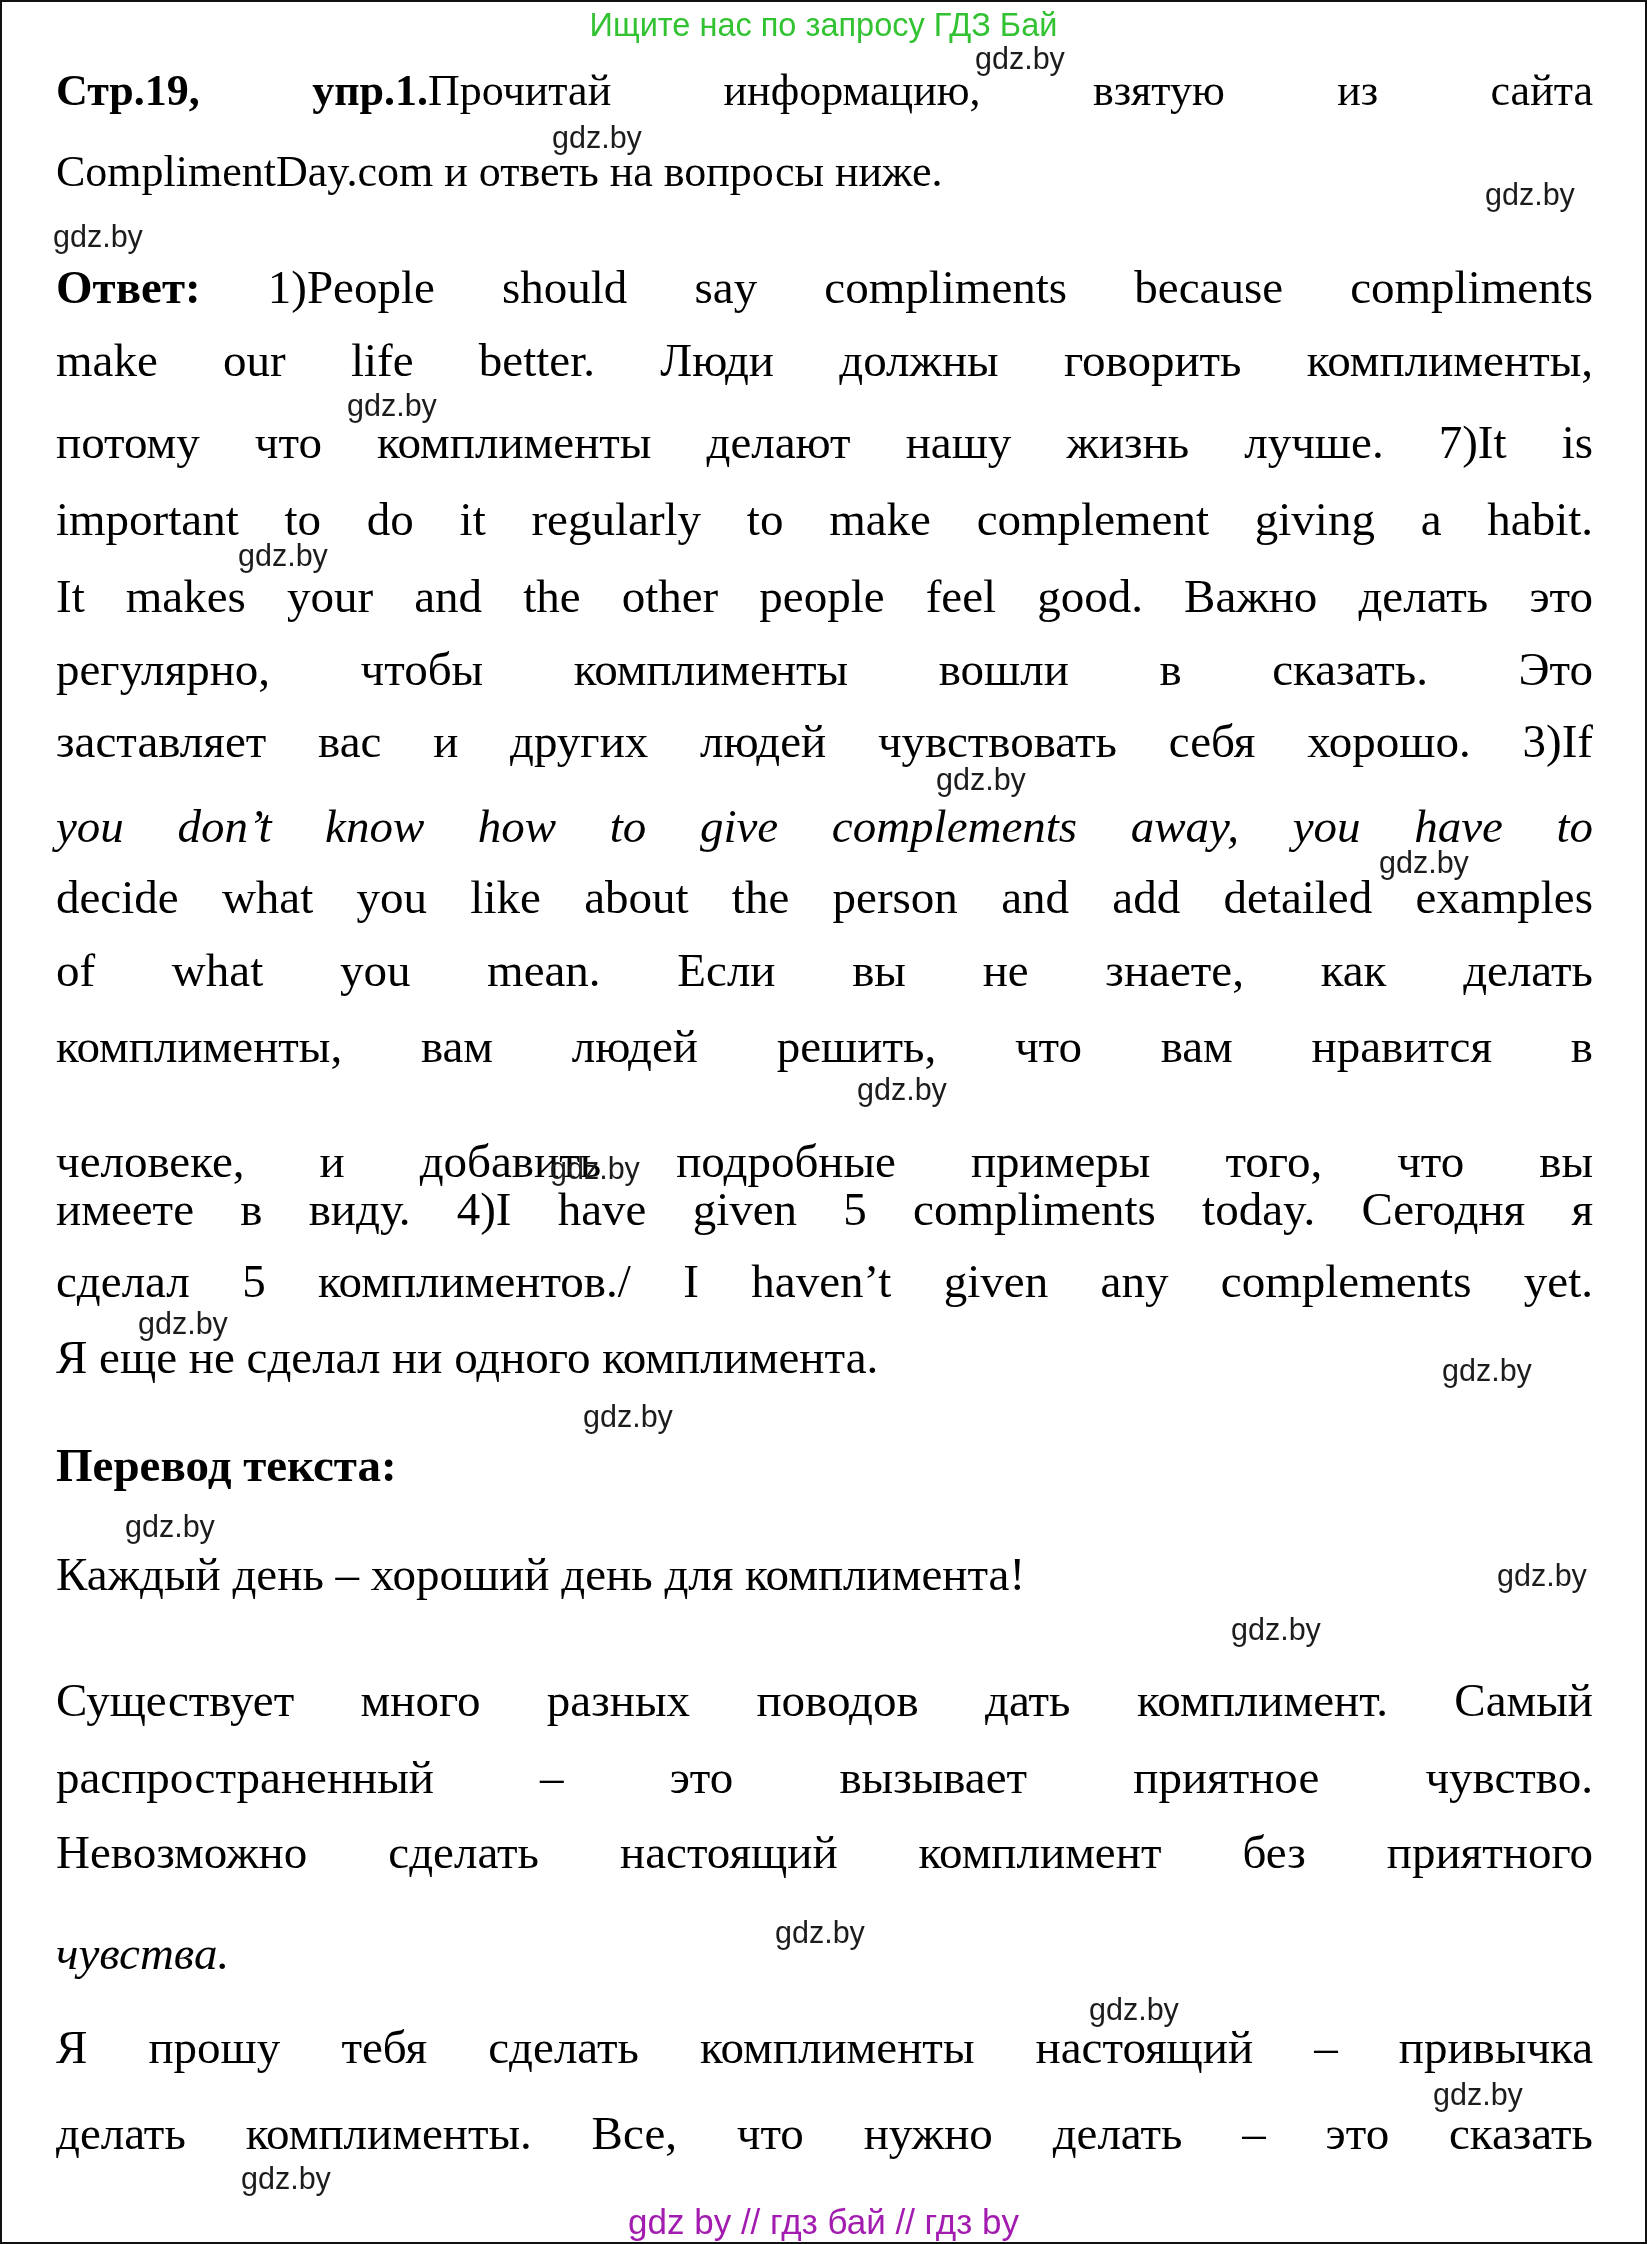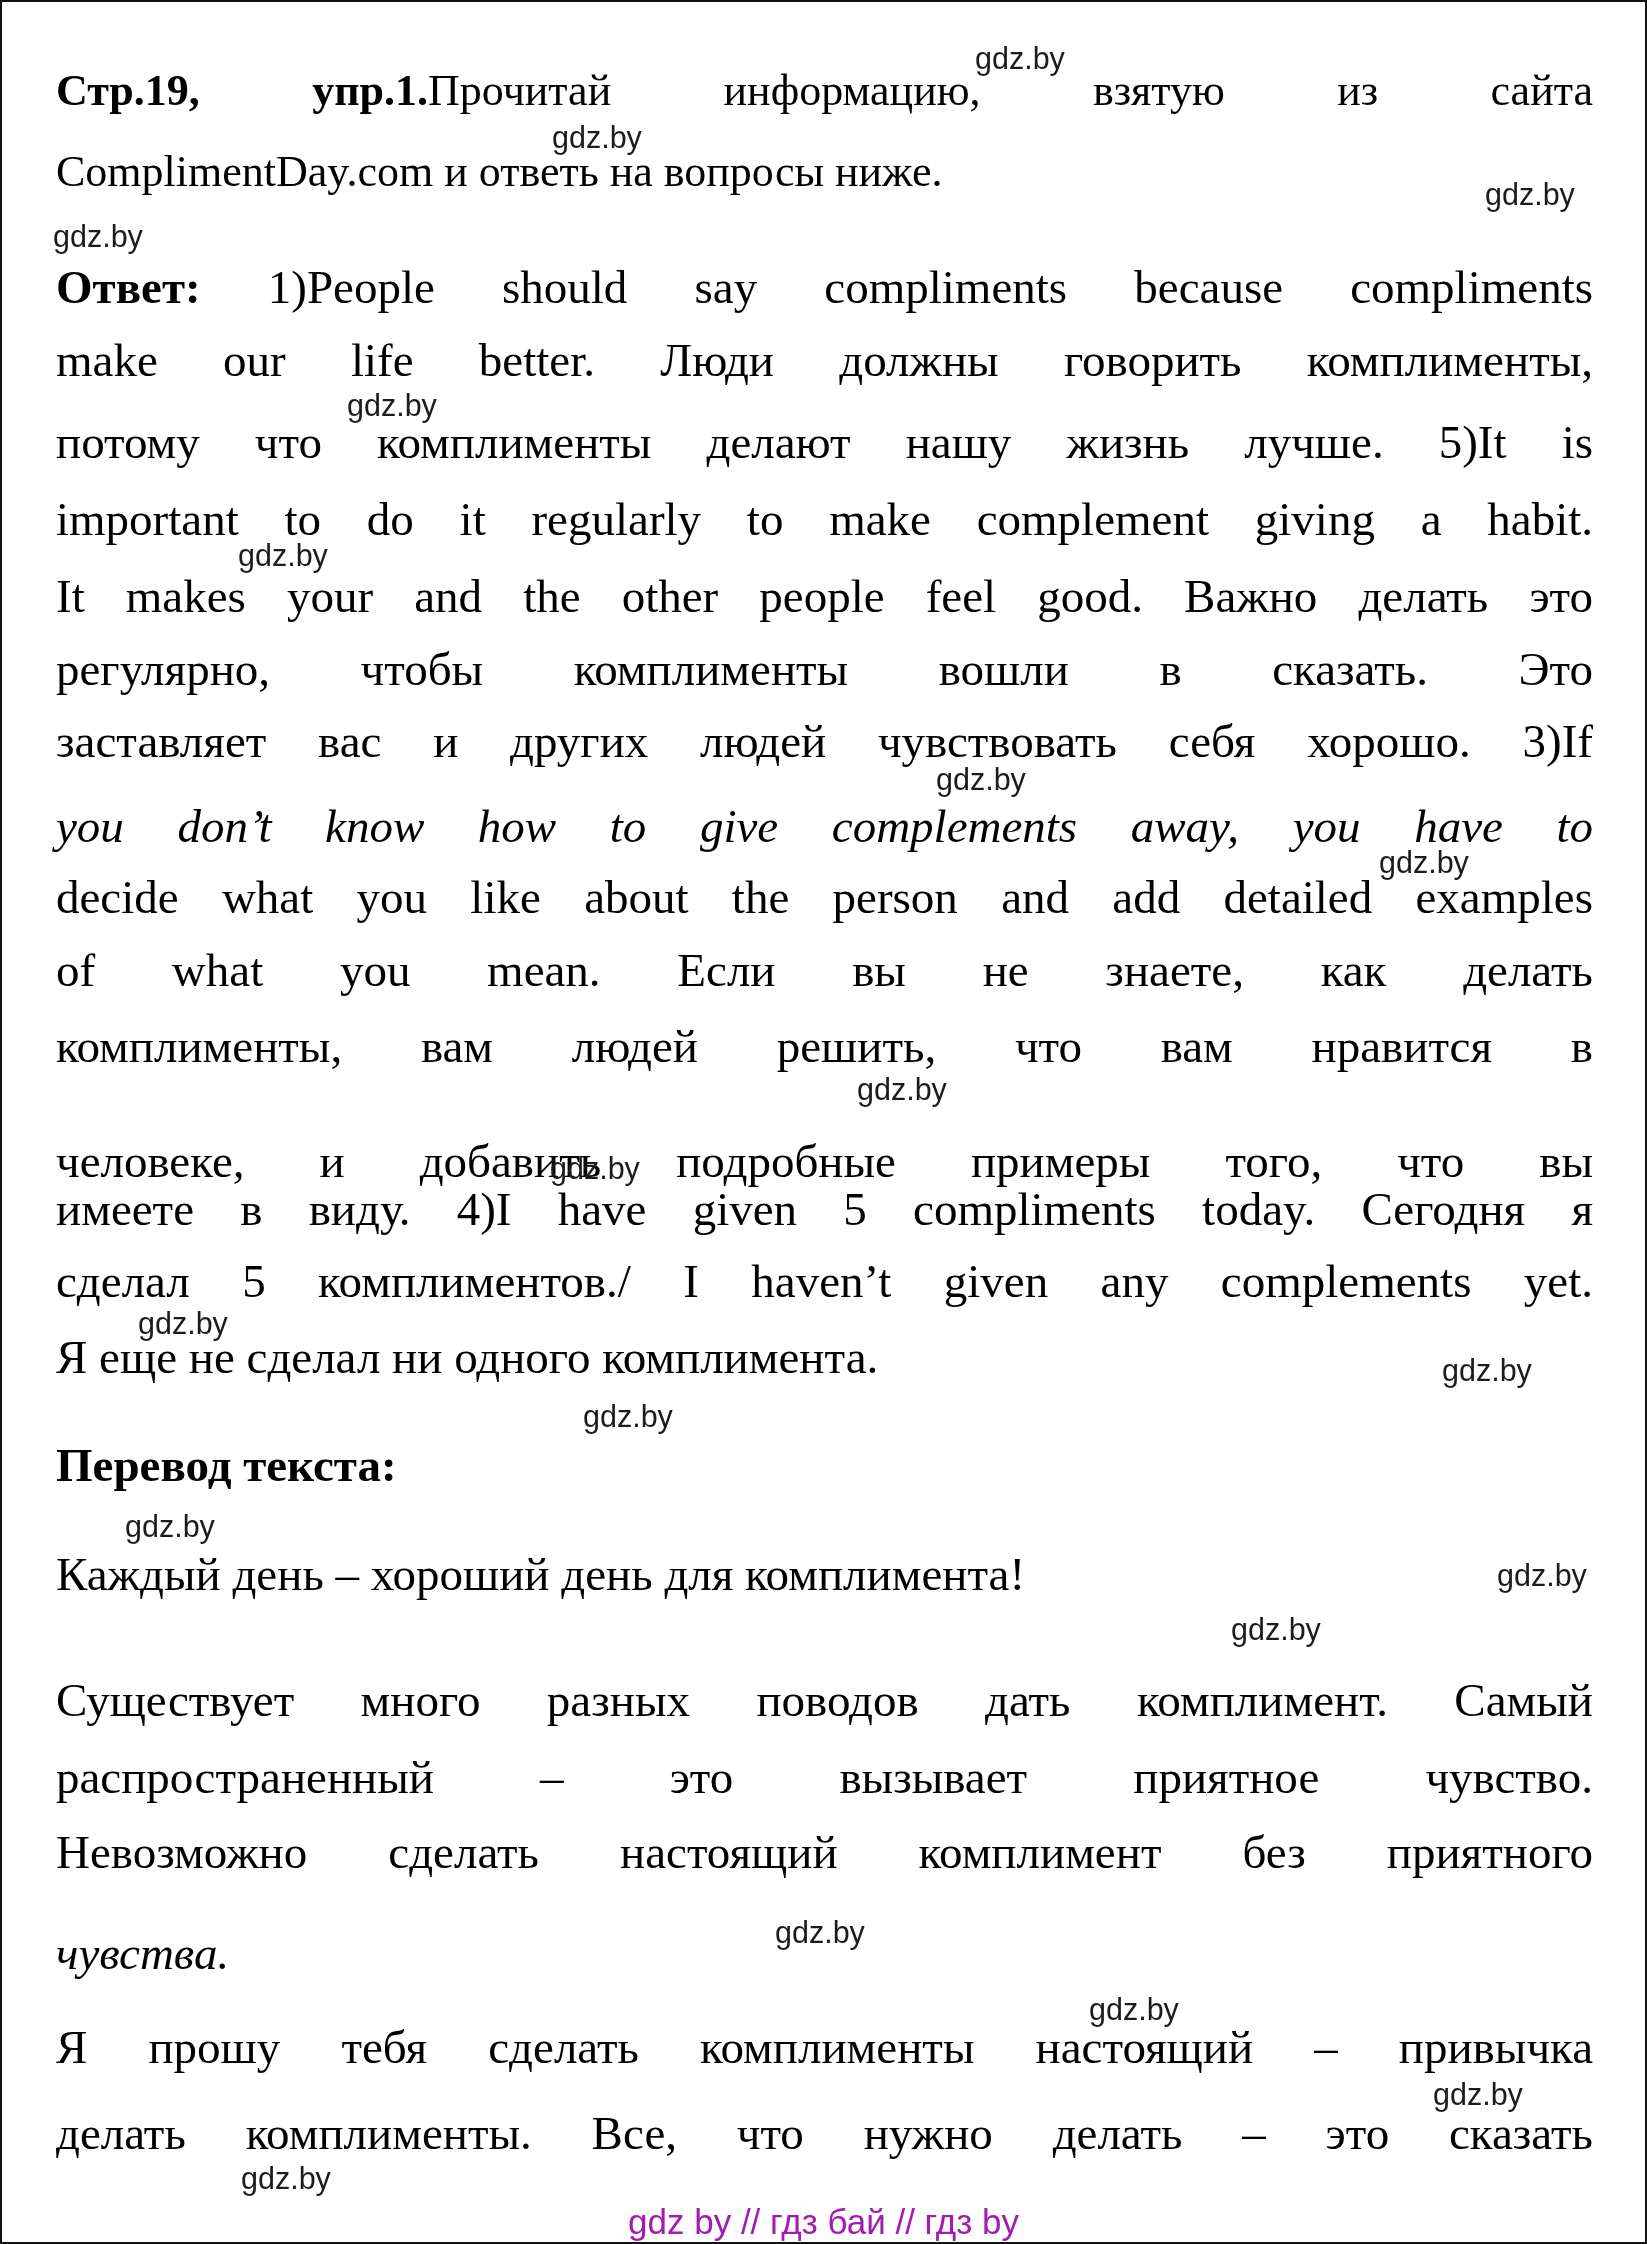--- a/index.html
+++ b/index.html
@@ -38,27 +38,28 @@
     position:absolute;top:2201px;left:0;width:100%;
     text-align:center;
     font-family:"Liberation Sans","DejaVu Sans",sans-serif;
     font-size:35px;line-height:1.1;
   }
 </style>
 </head>
 <body>
 
 <div id="page">
+  <div class="banner" style="color: rgb(50, 194, 50);">Ищите нас по запросу ГДЗ Бай</div>
 
   <div>
       <div class="line heading justify" style="top: 63px;"><b>Стр.19, упр.1.</b>Прочитай информацию, взятую из сайта</div>
       <div class="line heading" style="top: 144px;">ComplimentDay.com и ответь на вопросы ниже.</div>
       <div class="line justify" style="top: 258px;"><b>Ответ:</b> 1)People should say compliments because compliments</div>
       <div class="line justify" style="top: 331px;">make our life better. Люди должны говорить комплименты,</div>
-      <div class="line justify" style="top: 413px;">потому что комплименты делают нашу жизнь лучше. 5)It is</div>
+      <div class="line justify" style="top: 413px;">потому что комплименты делают нашу жизнь лучше. 7)It is</div>
       <div class="line justify" style="top: 490px;">important to do it regularly to make complement giving a habit.</div>
       <div class="line justify" style="top: 567px;">It makes your and the other people feel good. Важно делать это</div>
       <div class="line justify" style="top: 640px;">регулярно, чтобы комплименты вошли в сказать. Это</div>
       <div class="line justify" style="top: 712px;">заставляет вас и других людей чувствовать себя хорошо. 3)If</div>
       <div class="line justify" style="top: 797px; font-style: italic;">you don’t know how to give complements away, you have to</div>
       <div class="line justify" style="top: 868px;">decide what you like about the person and add detailed examples</div>
       <div class="line justify" style="top: 941px;">of what you mean. Если вы не знаете, как делать</div>
       <div class="line justify" style="top: 1017px;">комплименты, вам людей решить, что вам нравится в</div>
       <div class="line justify" style="top: 1108px; margin-top: 24px;">человеке, и добавить подробные примеры того, что вы</div>
       <div class="line justify" style="top: 1180px;">имеете в виду. 4)I have given 5 compliments today. Сегодня я</div>

